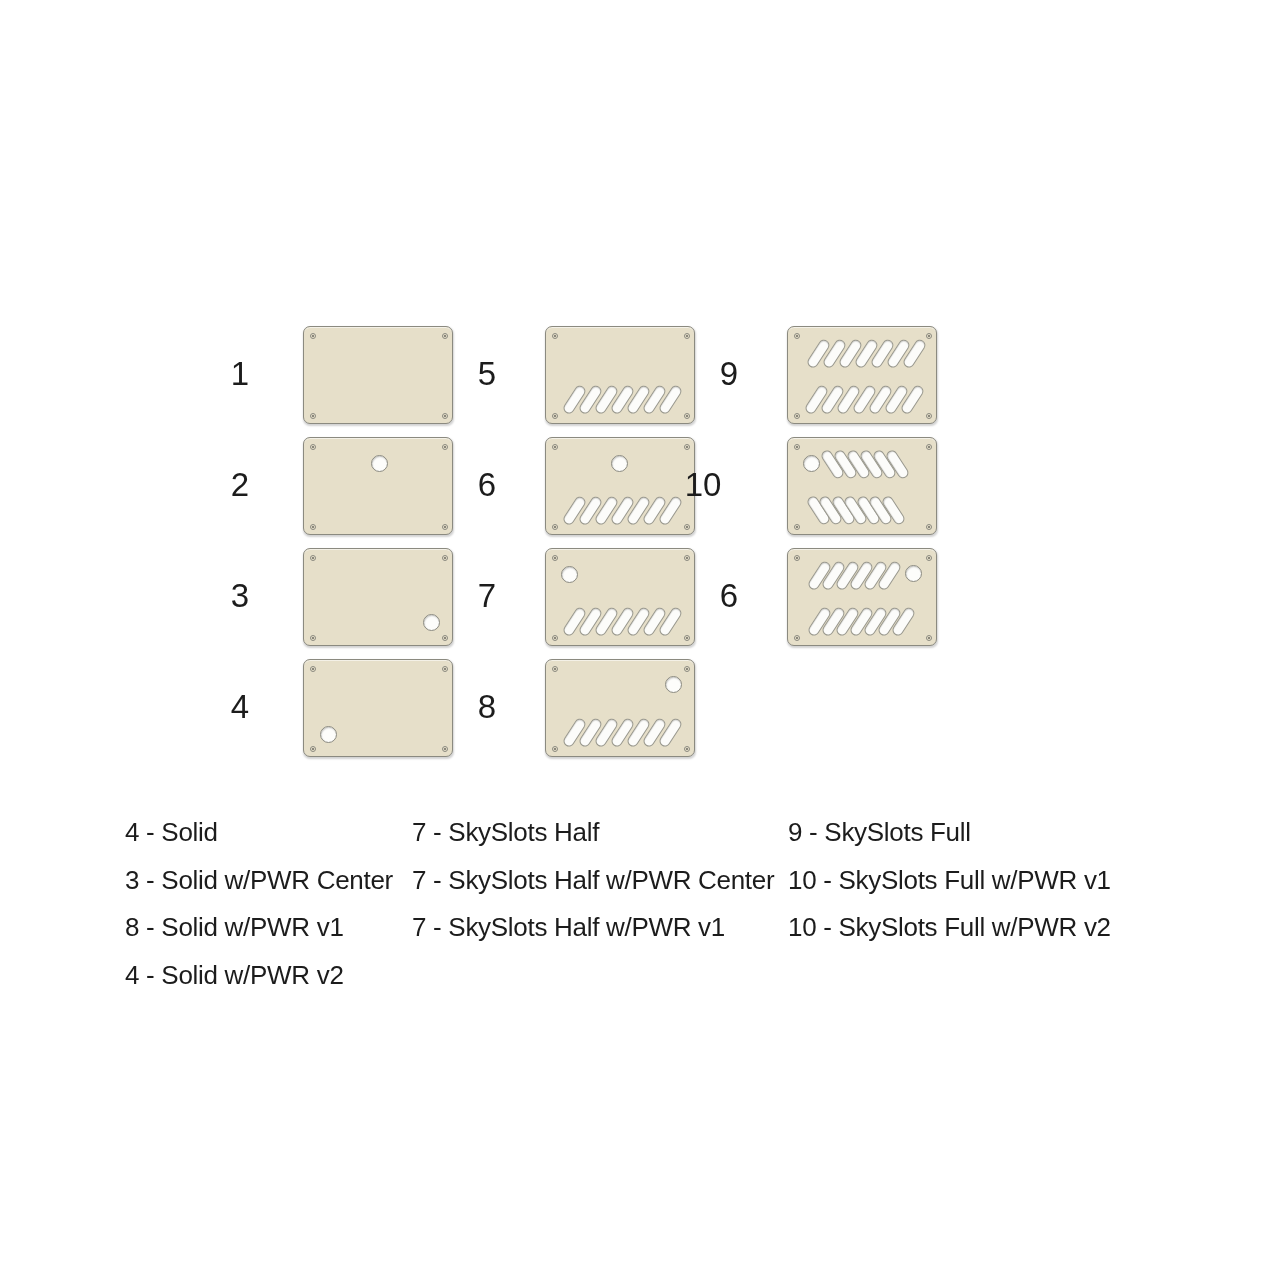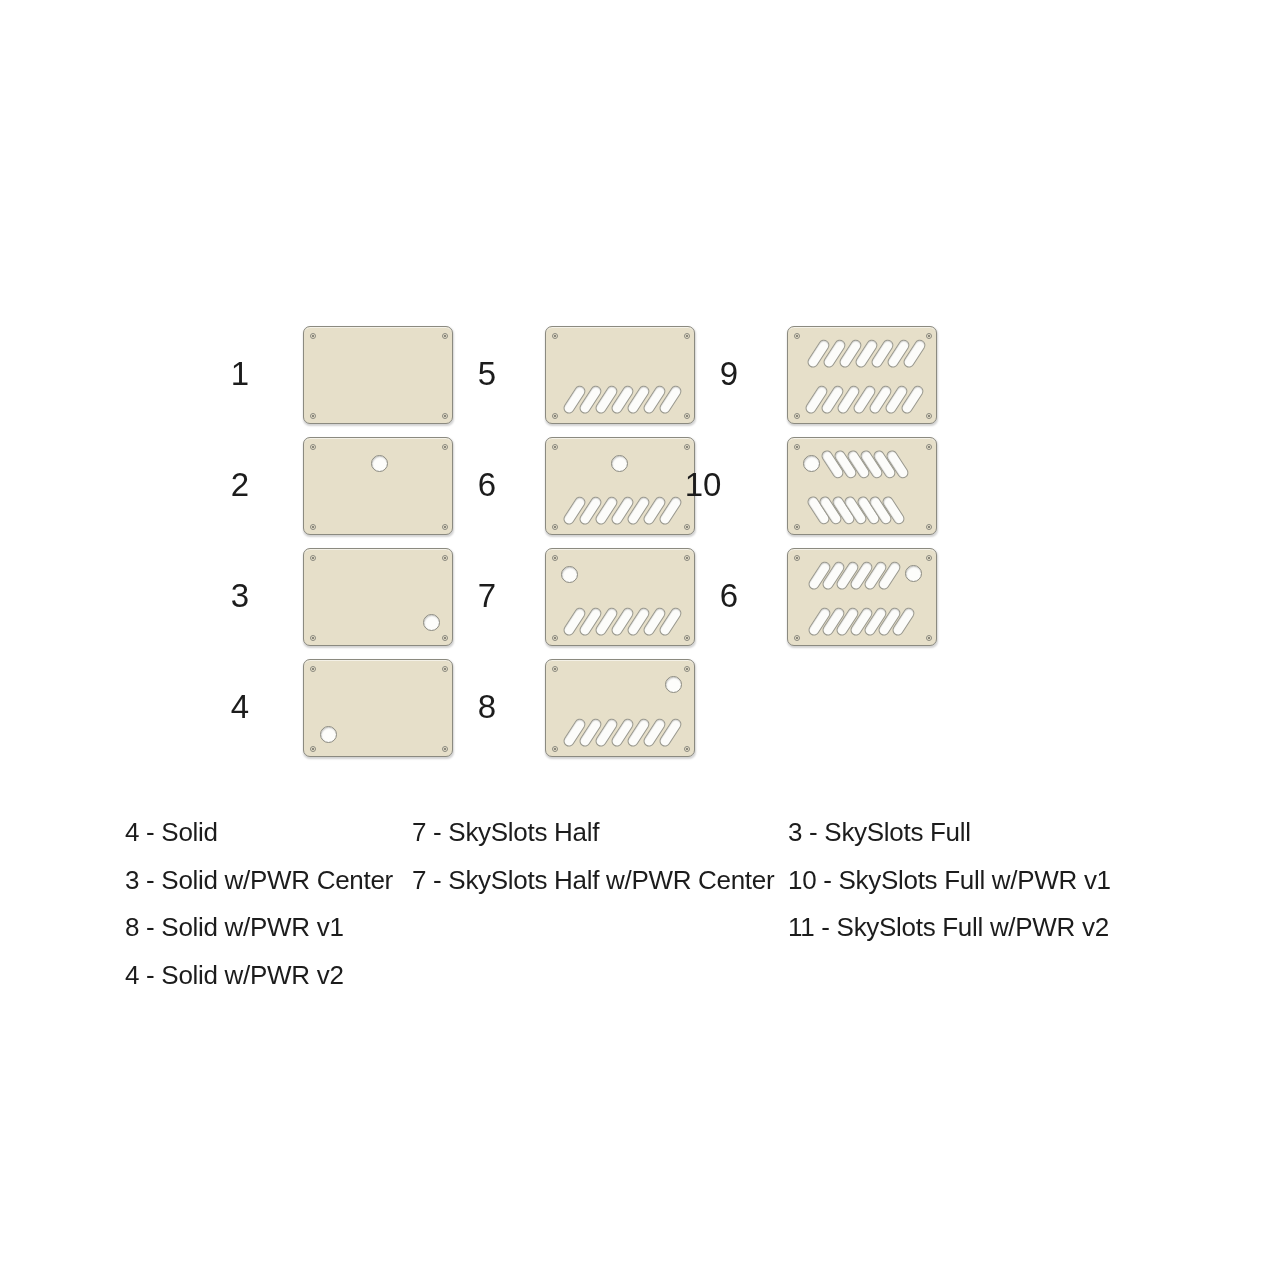--- a/index.html
+++ b/index.html
@@ -237,21 +237,22 @@
   <div class="legend-col" style="left:125px">
     <span class="legend-item">4 - Solid</span>
     <span class="legend-item">3 - Solid w/PWR Center</span>
     <span class="legend-item">8 - Solid w/PWR v1</span>
     <span class="legend-item">4 - Solid w/PWR v2</span>
   </div>
 
   <div class="legend-col" style="left:412px">
     <span class="legend-item">7 - SkySlots Half</span>
     <span class="legend-item">7 - SkySlots Half w/PWR Center</span>
+    <span class="legend-item">7 - SkySlots Half w/PWR v1</span>
   </div>
 
   <div class="legend-col" style="left:788px">
-    <span class="legend-item">3 - SkySlots Full</span>
+    <span class="legend-item">9 - SkySlots Full</span>
     <span class="legend-item">10 - SkySlots Full w/PWR v1</span>
-    <span class="legend-item">11 - SkySlots Full w/PWR v2</span>
+    <span class="legend-item">10 - SkySlots Full w/PWR v2</span>
   </div>
 
 </div>
 
 </body></html>

